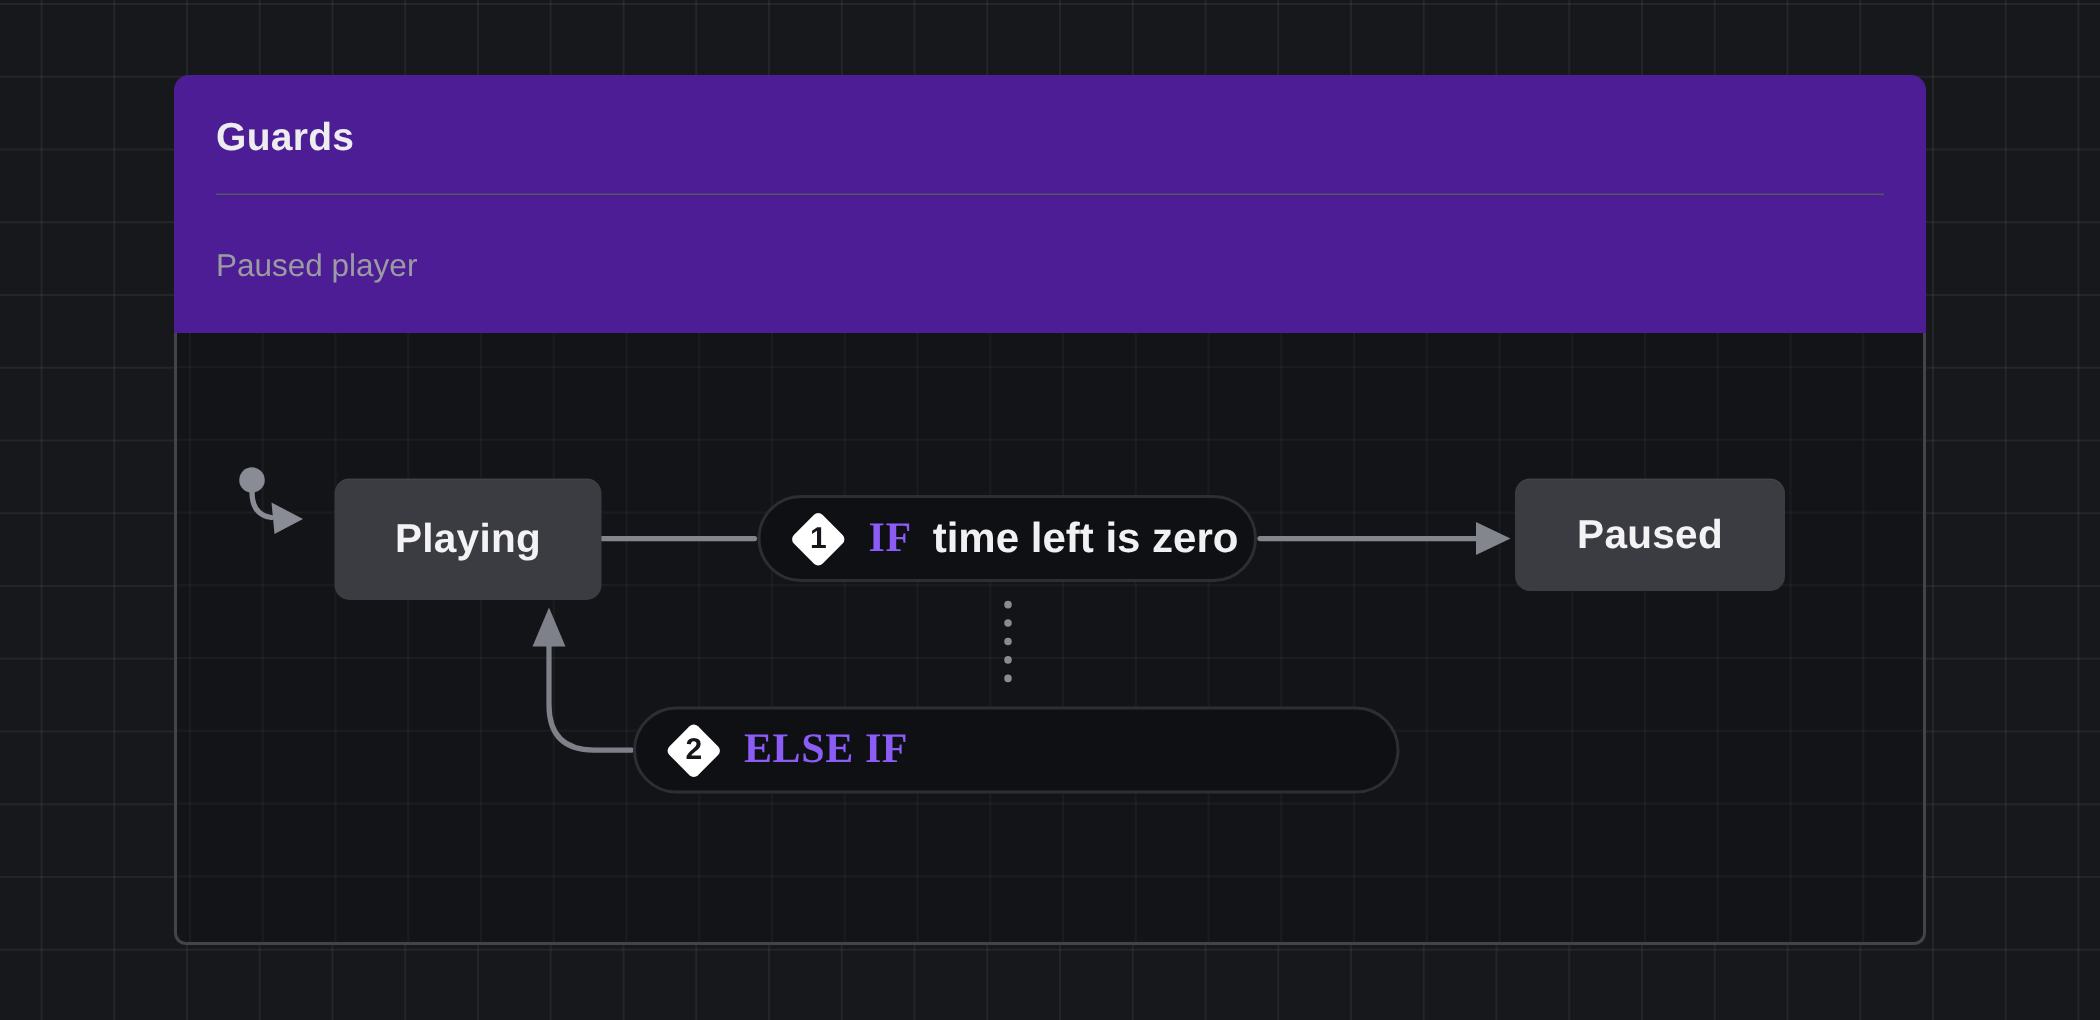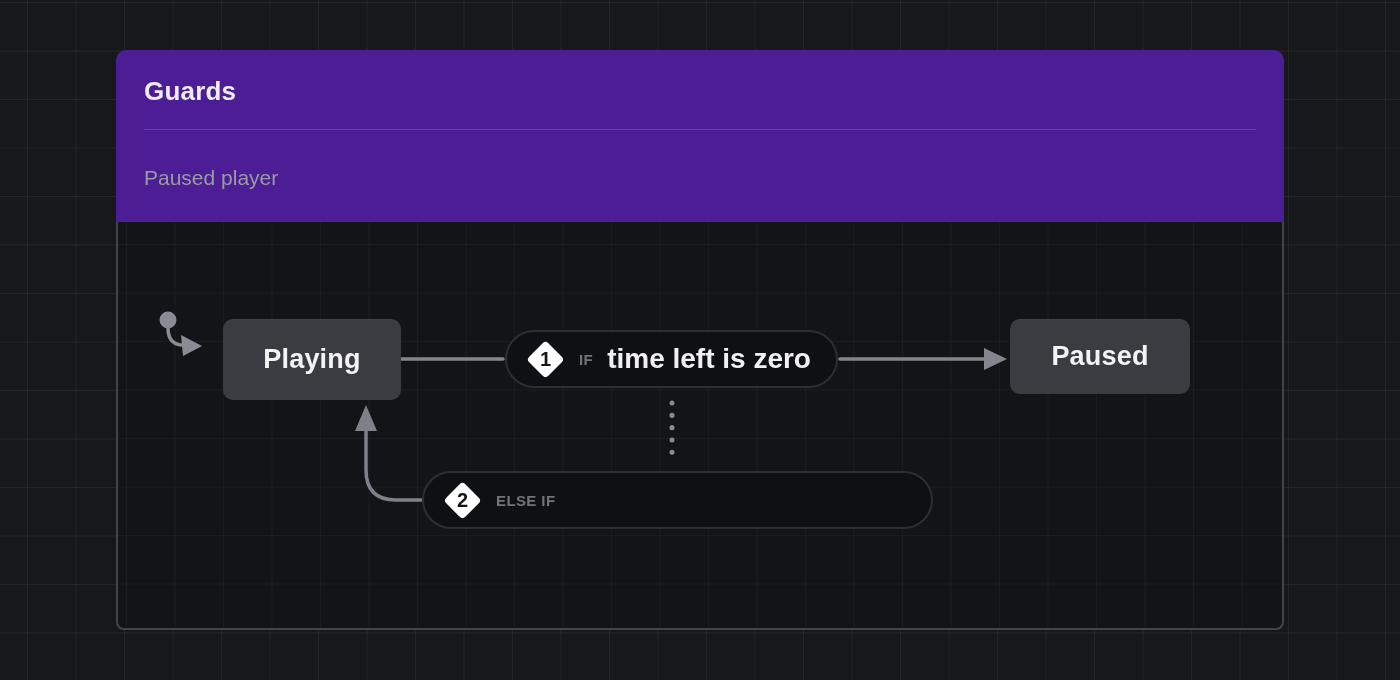--- a/index.html
+++ b/index.html
@@ -88,22 +88,22 @@
   .diamond {
     width: 27px; height: 27px; background: #ffffff; border-radius: 4px;
     transform: rotate(45deg);
     display: flex; align-items: center; justify-content: center;
   }
   .diamond-num {
     transform: rotate(-45deg);
     color: #15161a; font-size: 20px; font-weight: 700;
   }
   .guard-keyword {
-    color: #737373; font-size: 15px; font-weight: 700;
-    letter-spacing: 0.4px; white-space: nowrap;
+    color: #8b5cf6; font-size: 28px; font-weight: 700;
+    letter-spacing: 0.4px; white-space: nowrap; font-family: Liberation Serif, serif;
   }
   .guard-condition {
     color: #f1f1f3; font-size: 28px; font-weight: 700;
     white-space: nowrap;
   }
 
   .edges-svg { position: absolute; left: 0; top: 0; pointer-events: none; }
 </style>
 </head>
 <body>

